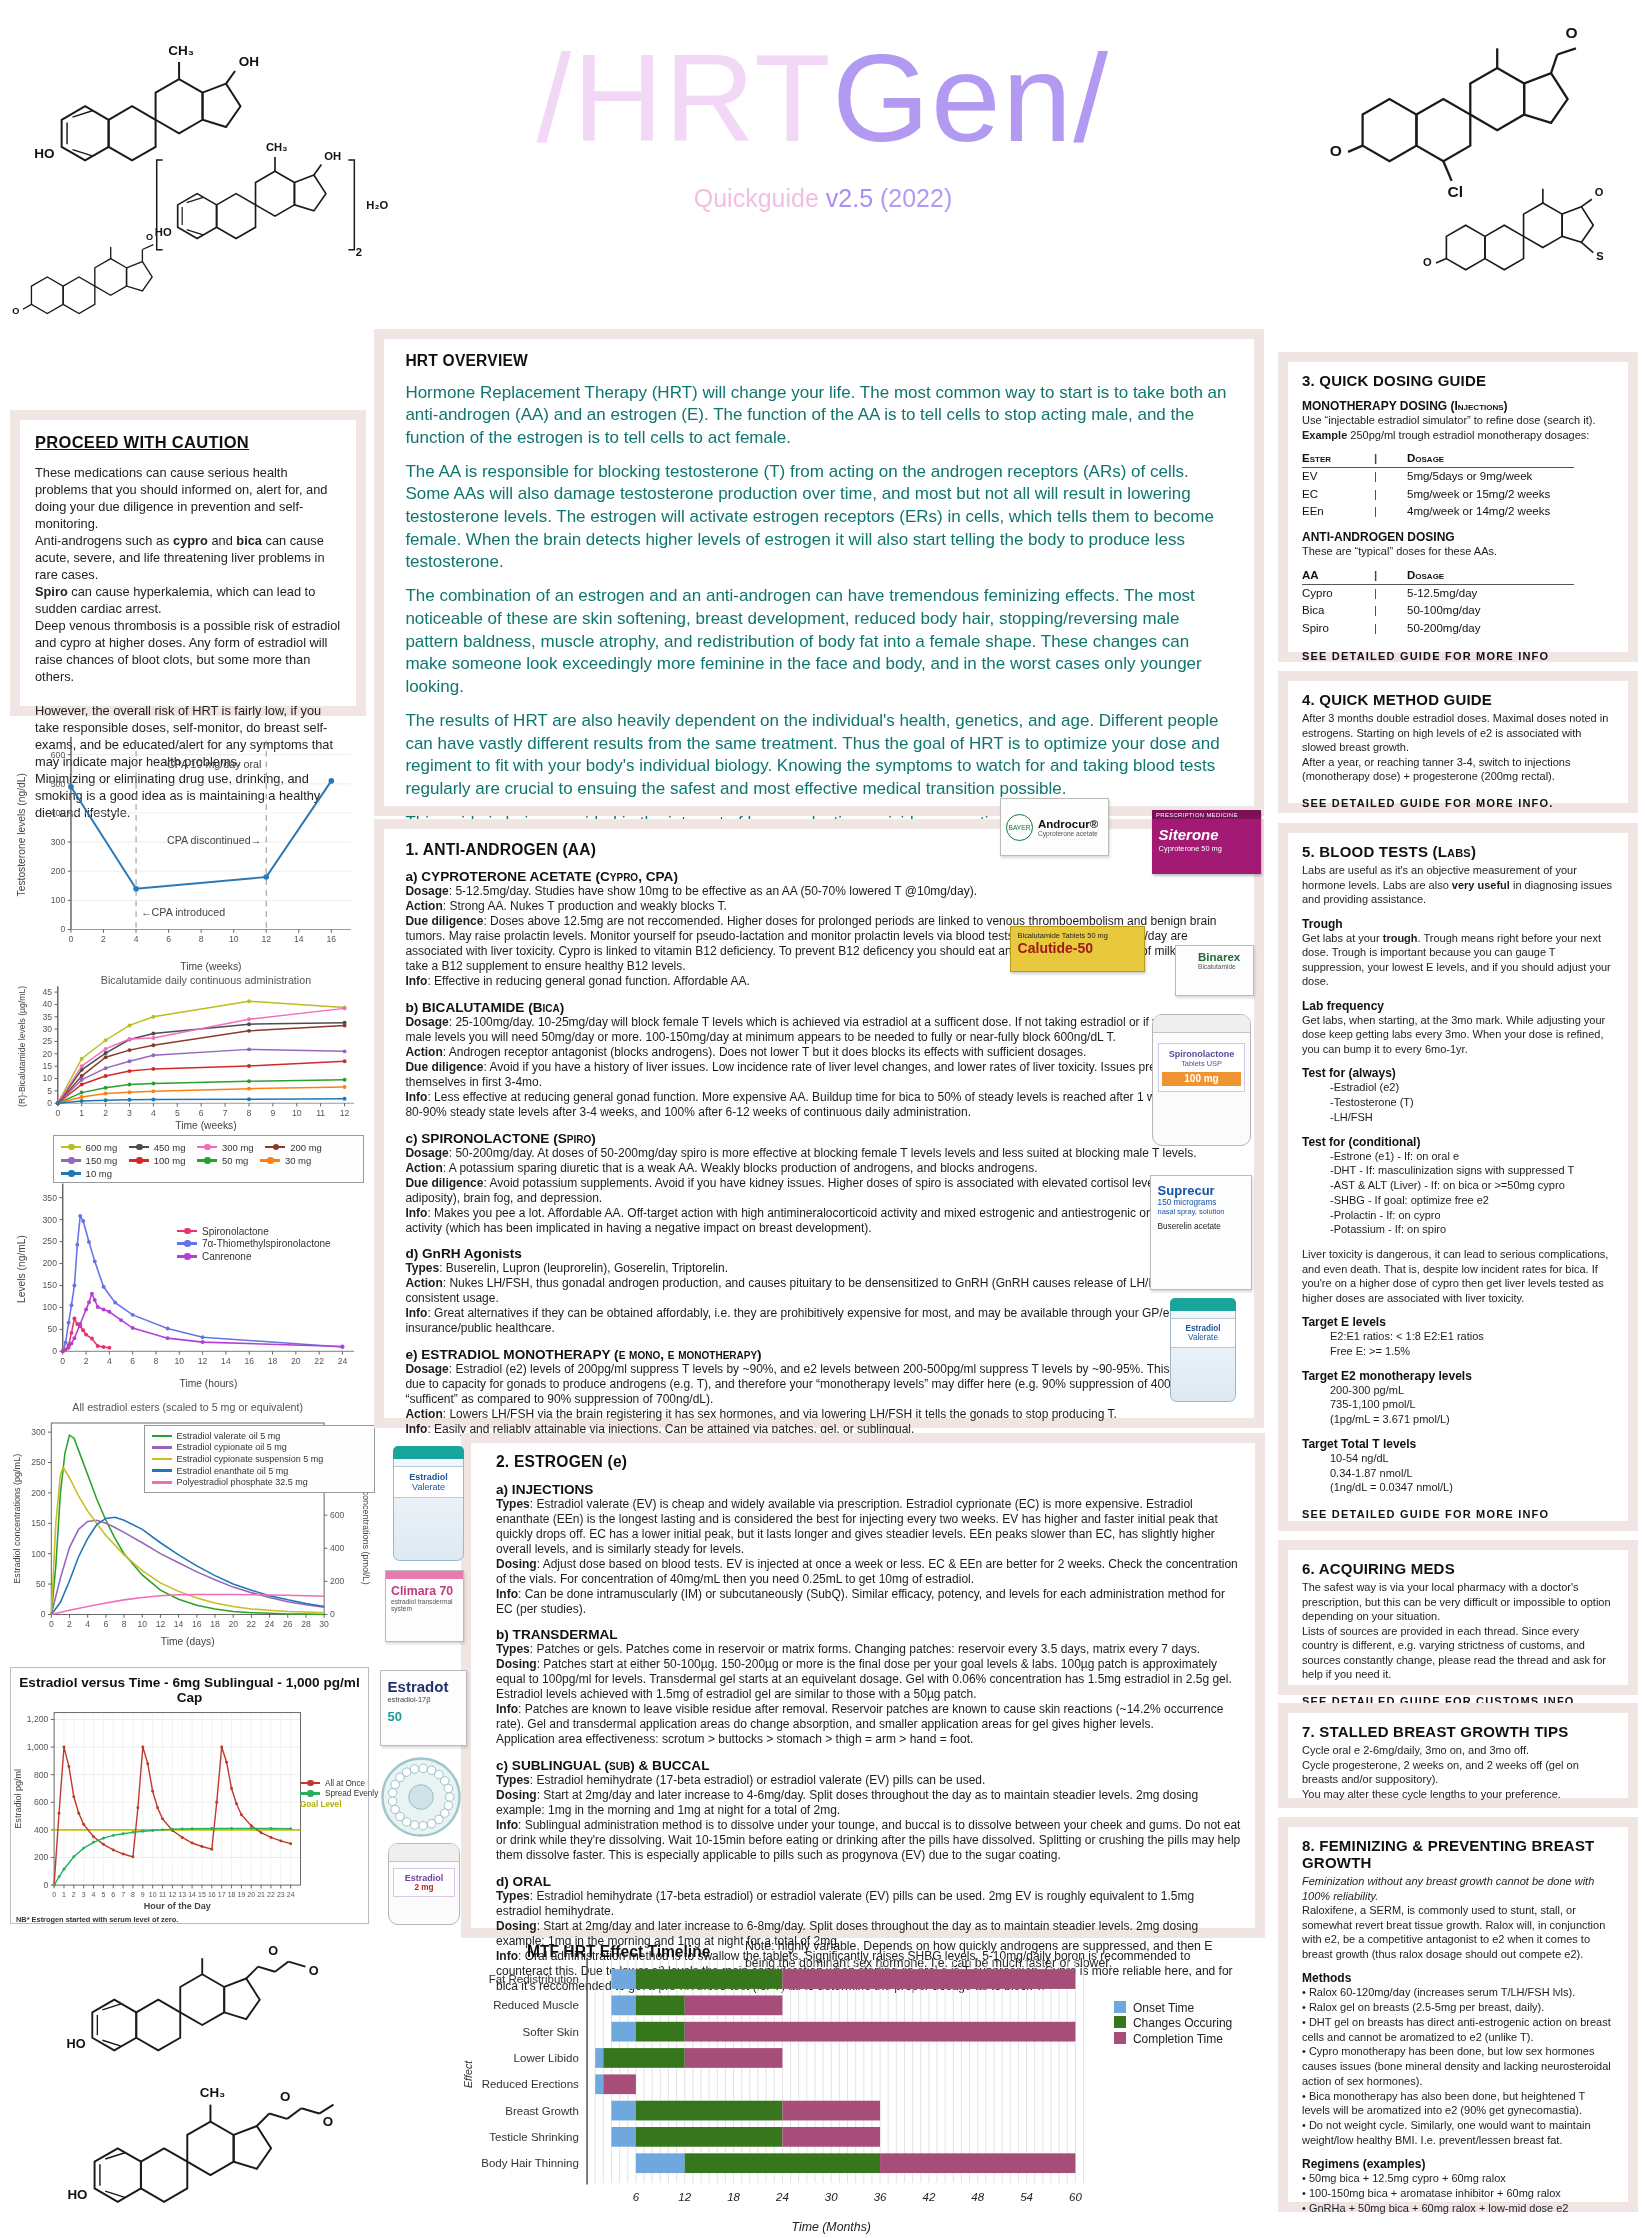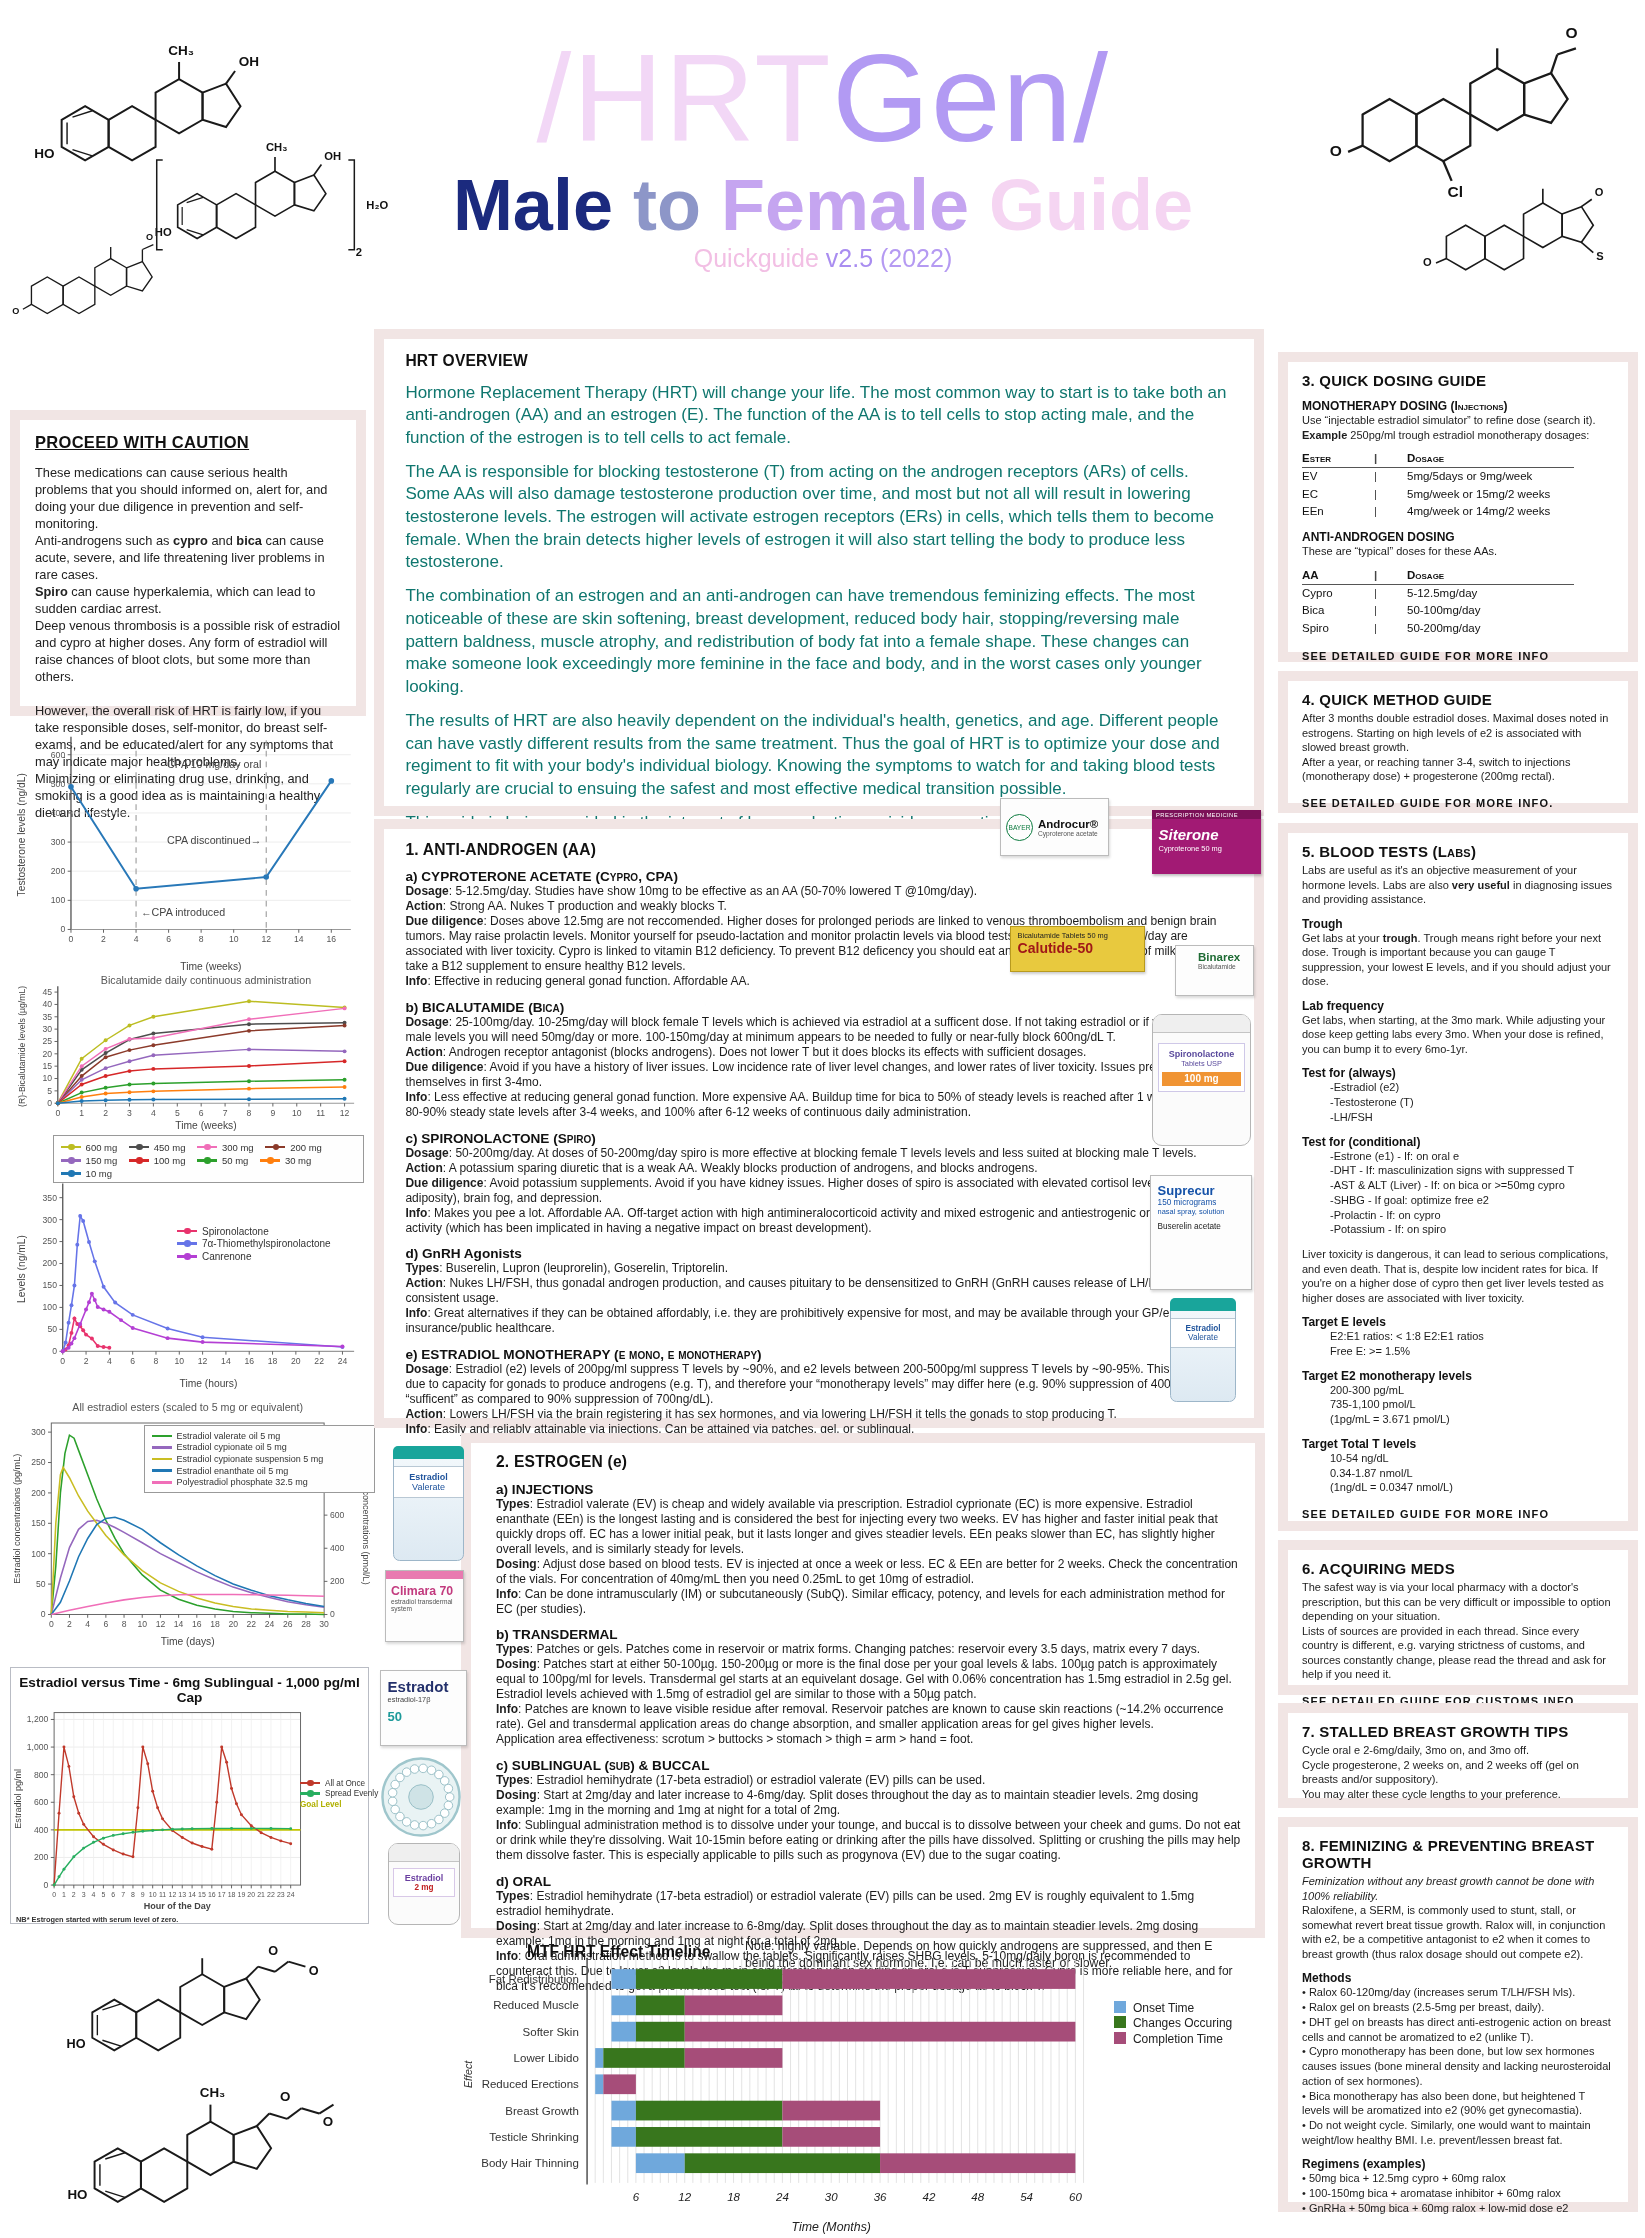--- a/index.html
+++ b/index.html
@@ -3,21 +3,21 @@
 <meta charset="utf-8">
 <style>
   html,body{margin:0;padding:0;background:#fff;}
   .page{position:relative;width:1645px;height:2239px;background:#fff;font-family:"Liberation Sans",sans-serif;color:#111;overflow:hidden;}
   .panel{position:absolute;background:#fff;border:10.7px solid #f1e5e4;box-sizing:border-box;}
   .inner{padding:11.5px 21.4px 8.2px 21.4px;}
   
   .hdr{position:absolute;left:387px;top:16.5px;width:872px;text-align:center;}
   .hdr1{font-size:125px;line-height:1.05;letter-spacing:1.6px;margin-top:15px;}
   .hdr2{font-size:72px;line-height:1.0;margin-top:6.6px;}
-  .hdr3{font-size:25px;margin-top:3px;}
+  .hdr3{font-size:25px;margin-top:21px;}
   
   .sec-title{font-weight:bold;font-size:15.6px;letter-spacing:0.2px;}
   .ov-p{font-size:17px;line-height:1.33;color:#0f766e;margin:11.5px 0 0 0;}
   .cau-title{font-weight:bold;font-size:16.5px;text-decoration:underline;letter-spacing:0.3px;margin-bottom:11.5px;}
   .cau-p{font-size:12.8px;line-height:1.33;color:#222;min-height:8.2px;}
   .drug{margin-top:10.7px;}
   .drug-title{font-weight:bold;font-size:13.6px;}
   .paren{font-variant:small-caps;}
   .drug-line{font-size:12px;line-height:1.25;color:#1c1c1c;}
   
@@ -157,21 +157,20 @@
       <line x1="252" y1="36" x2="268" y2="26" stroke="#1a1a1a" stroke-width="2.2"></line>
       <path d="M 6,93 6,117 M 12,87 34,80 M 12,123 34,130" stroke="#1a1a1a" stroke-width="1.6" fill="none"></path>
       <text x="-8" y="132" text-anchor="end" style="font-size:15px;font-weight:bold;fill:#111">HO</text>
       <text x="118" y="18" text-anchor="start" style="font-size:15px;font-weight:bold;fill:#111">CH₃</text>
       <text x="208" y="22" text-anchor="start" style="font-size:15px;font-weight:bold;fill:#111">O</text>
       <text x="256" y="50" text-anchor="start" style="font-size:15px;font-weight:bold;fill:#111">O</text>
     </svg>
 
   <div class="hdr">
     <div class="hdr1"><span style="color:#f2d7f6">/HRT</span><span style="color:#b29af3">Gen/</span></div>
-    <div class="hdr2"><span style="color: rgb(27, 42, 126); font-weight: bold;">Male </span><span style="color: rgb(141, 150, 200); font-weight: bold;">to </span><span style="color: rgb(197, 165, 240); font-weight: bold;">Female </span><span style="color: rgb(245, 213, 242); font-weight: bold;">Guide</span></div>
     <div class="hdr3"><span style="color: rgb(242, 191, 228);">Quickguide </span><span style="color: rgb(169, 141, 240);">v2.5 </span><span style="color: rgb(181, 154, 242);">(2022)</span></div>
   </div>
 
   <div class="panel" style="left:10px;top:410px;width:356px;height:306px">
     <div class="inner" style="padding:13px 15px">
       <div class="cau-title">PROCEED WITH CAUTION</div>
       <div>
           <div class="cau-p">These medications can cause serious health problems that you should informed on, alert for, and doing your due diligence in prevention and self-monitoring.</div>
           <div class="cau-p">Anti-androgens such as <b>cypro</b> and <b>bica</b> can cause acute, severe, and life threatening liver problems in rare cases.</div>
           <div class="cau-p"><b>Spiro</b> can cause hyperkalemia, which can lead to sudden cardiac arrest.</div>

